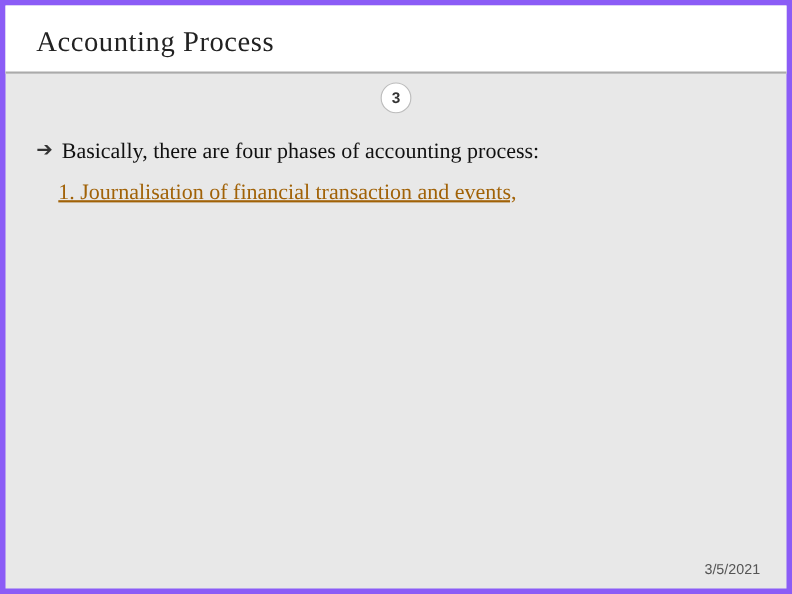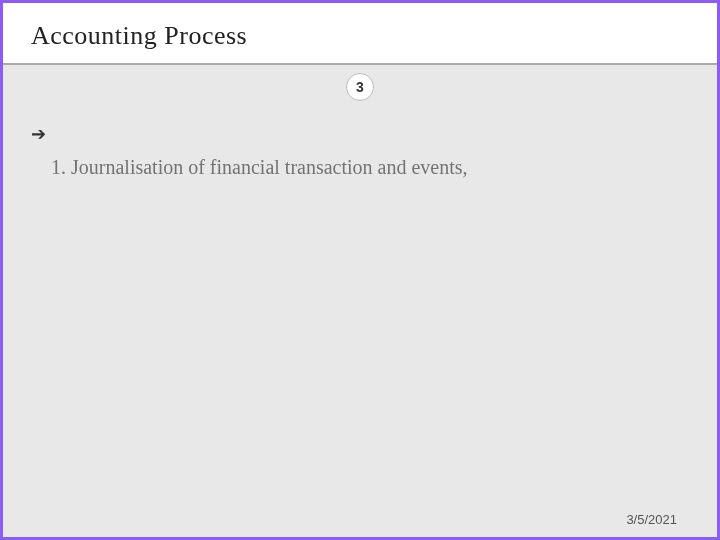--- a/index.html
+++ b/index.html
@@ -13,21 +13,21 @@
       height: 540px;
       background: #fff;
       font-family: Georgia, 'Times New Roman', serif;
       overflow: hidden;
     }
 
     .slide {
       width: 720px;
       height: 540px;
       background: #e8e8e8;
-      border: 3px solid #8b5cf6;
+      border: 5px solid #8b5cf6;
       padding: 0;
       position: relative;
       display: flex;
       flex-direction: column;
     }
 
     .slide-title-bar {
       background: #fff;
       padding: 18px 28px 12px 28px;
       border-bottom: 2px solid #aaa;
@@ -89,33 +89,34 @@
       text-align: justify;
     }
 
     .list-items {
       padding-left: 20px;
       margin-top: 4px;
     }
 
     .list-item {
       font-size: 20px;
-      color: #737373;
+      color: #a16207;
       line-height: 1.65;
       text-align: justify;
+      text-decoration: underline;
     }
 
     .list-item.justified {
       text-align: justify;
     }
 
     .slide-footer {
       position: absolute;
       bottom: 10px;
-      right: 40px;
+      right: 24px;
       font-size: 13px;
       color: #555;
       font-family: Arial, sans-serif;
     }
   </style>
 </head>
 <body>
 
 <div class="slide">
 
@@ -124,20 +125,21 @@
   </div>
 
   <div class="slide-number-container">
     <div class="slide-number-badge">3</div>
   </div>
 
   <div class="slide-content">
 
     <div class="bullet-item">
       <span class="bullet-symbol">➔</span>
+      <span class="bullet-text">Basically,  there  are  four  phases  of  accounting process:</span>
     </div>
 
     <div class="list-items">
       <div class="list-item">1. Journalisation of financial transaction and events,</div>
     </div>
 
   </div>
 
   <div class="slide-footer">3/5/2021</div>
 

